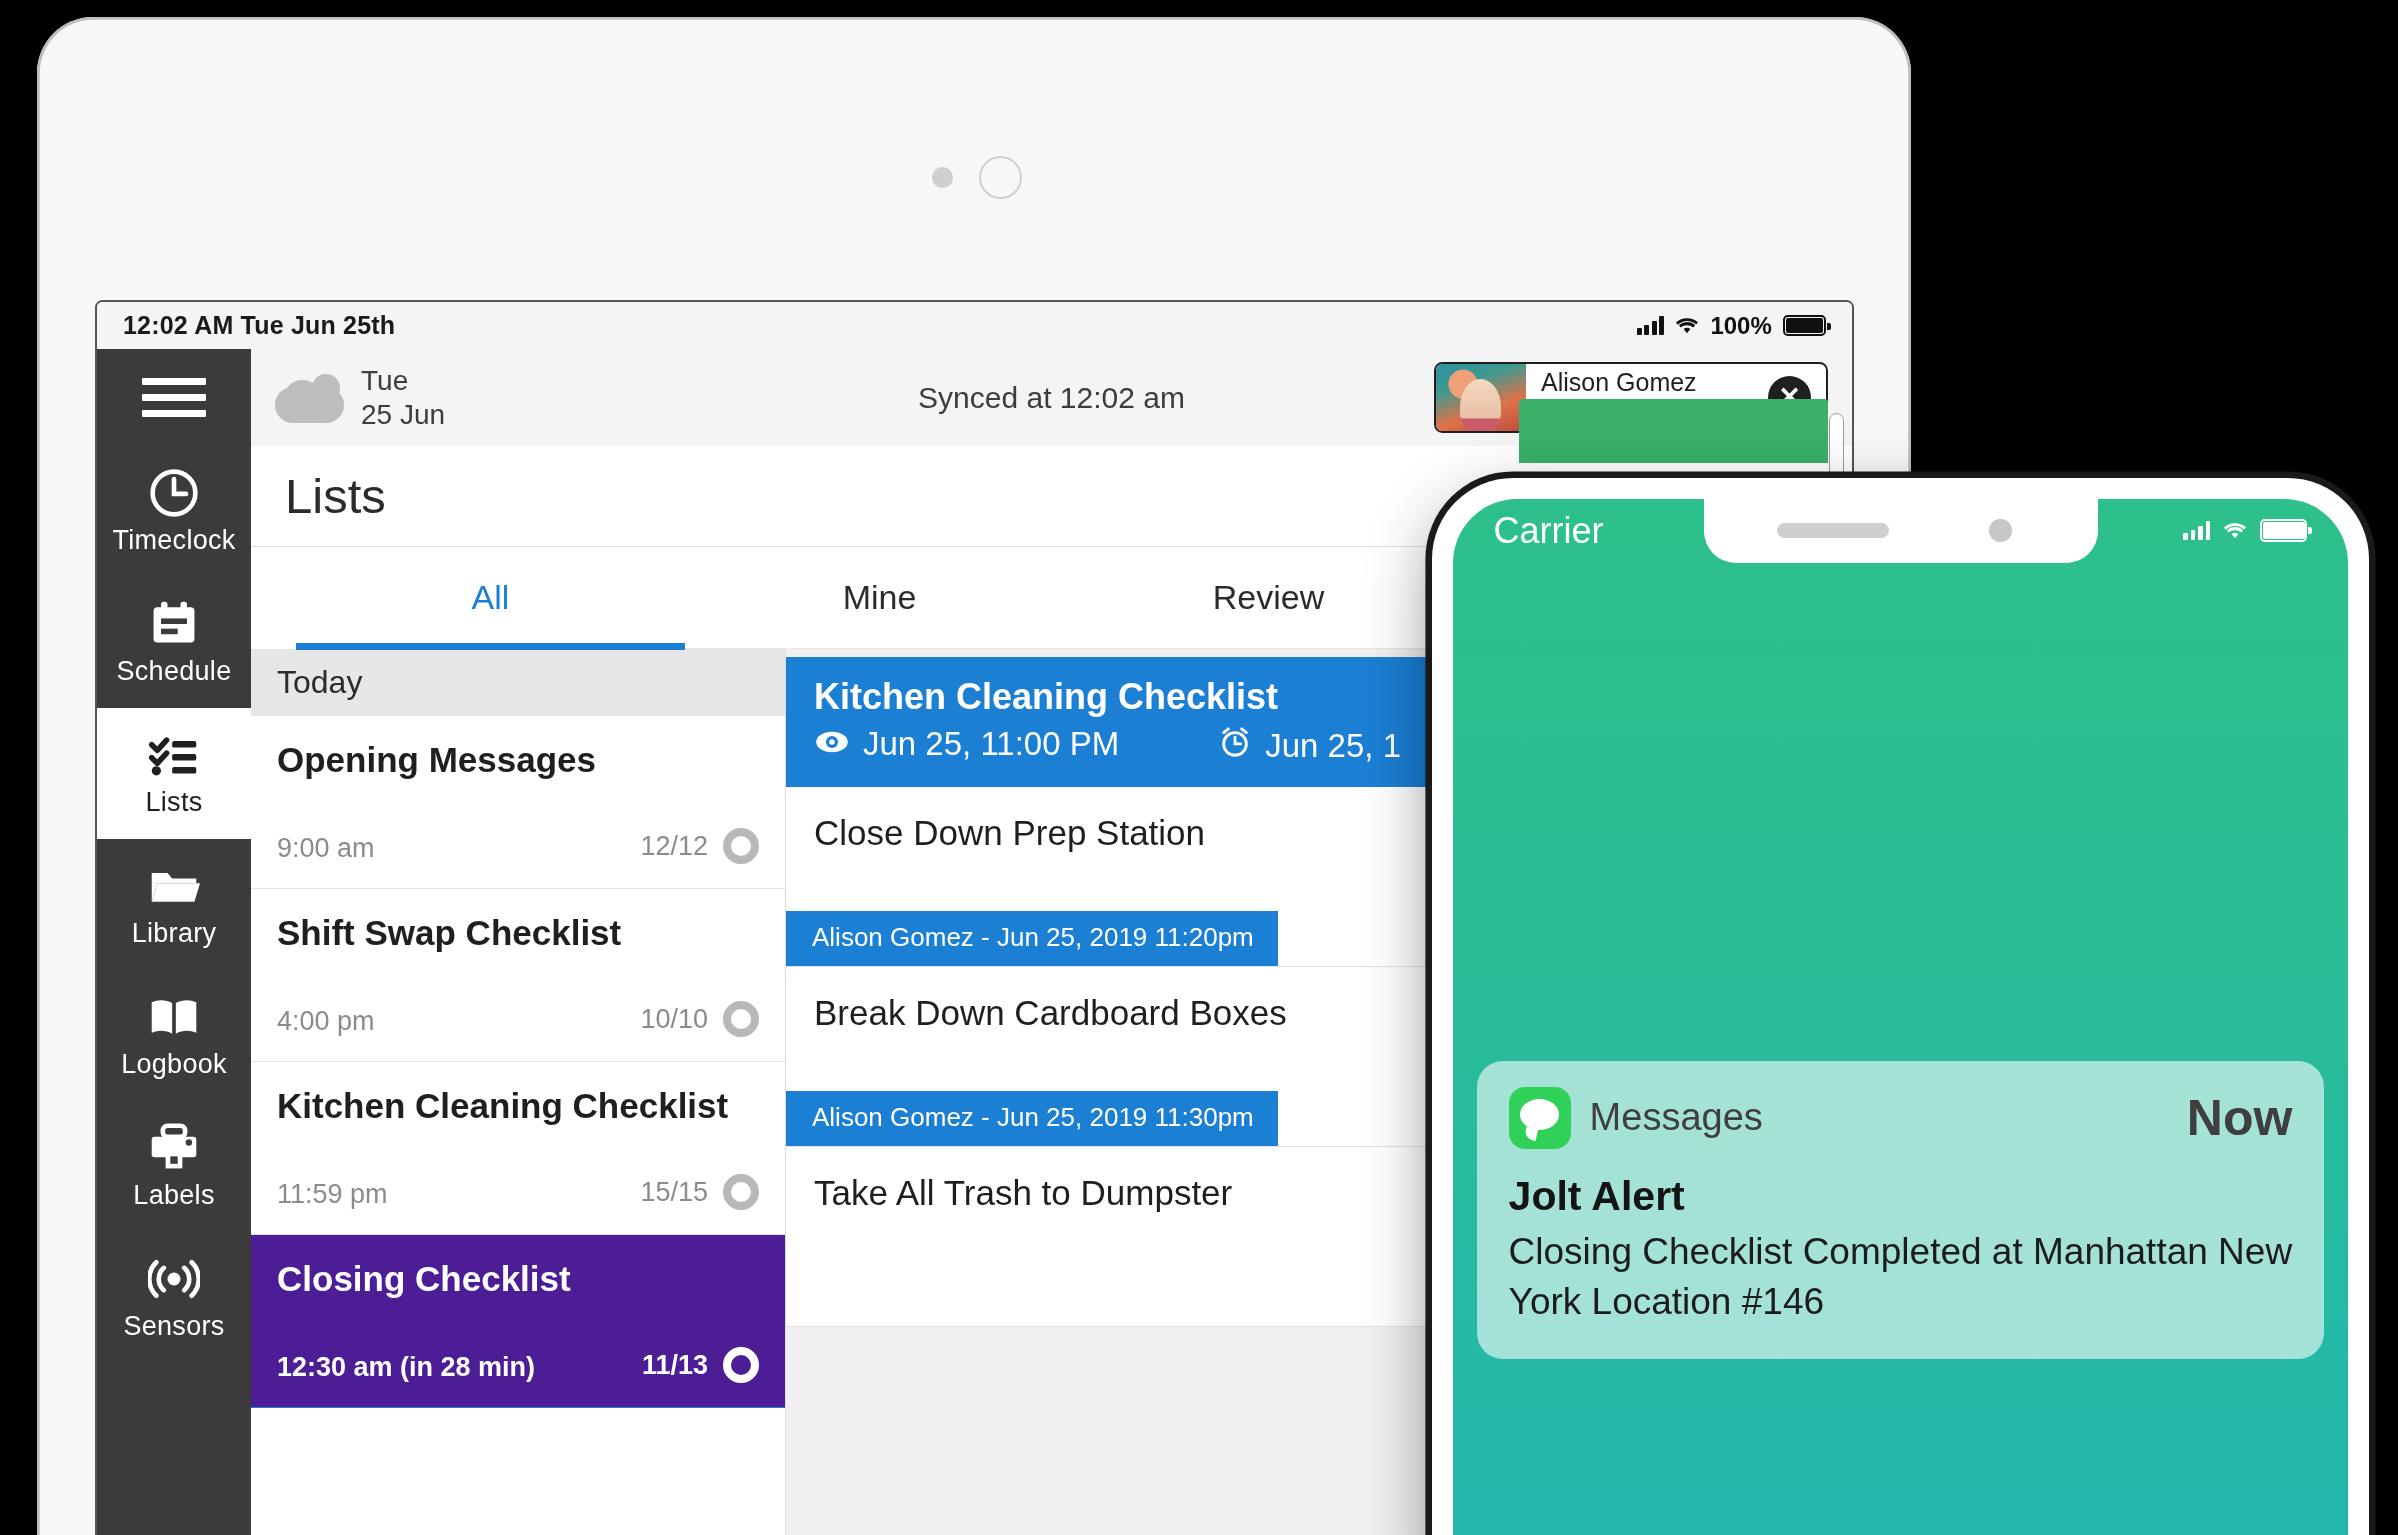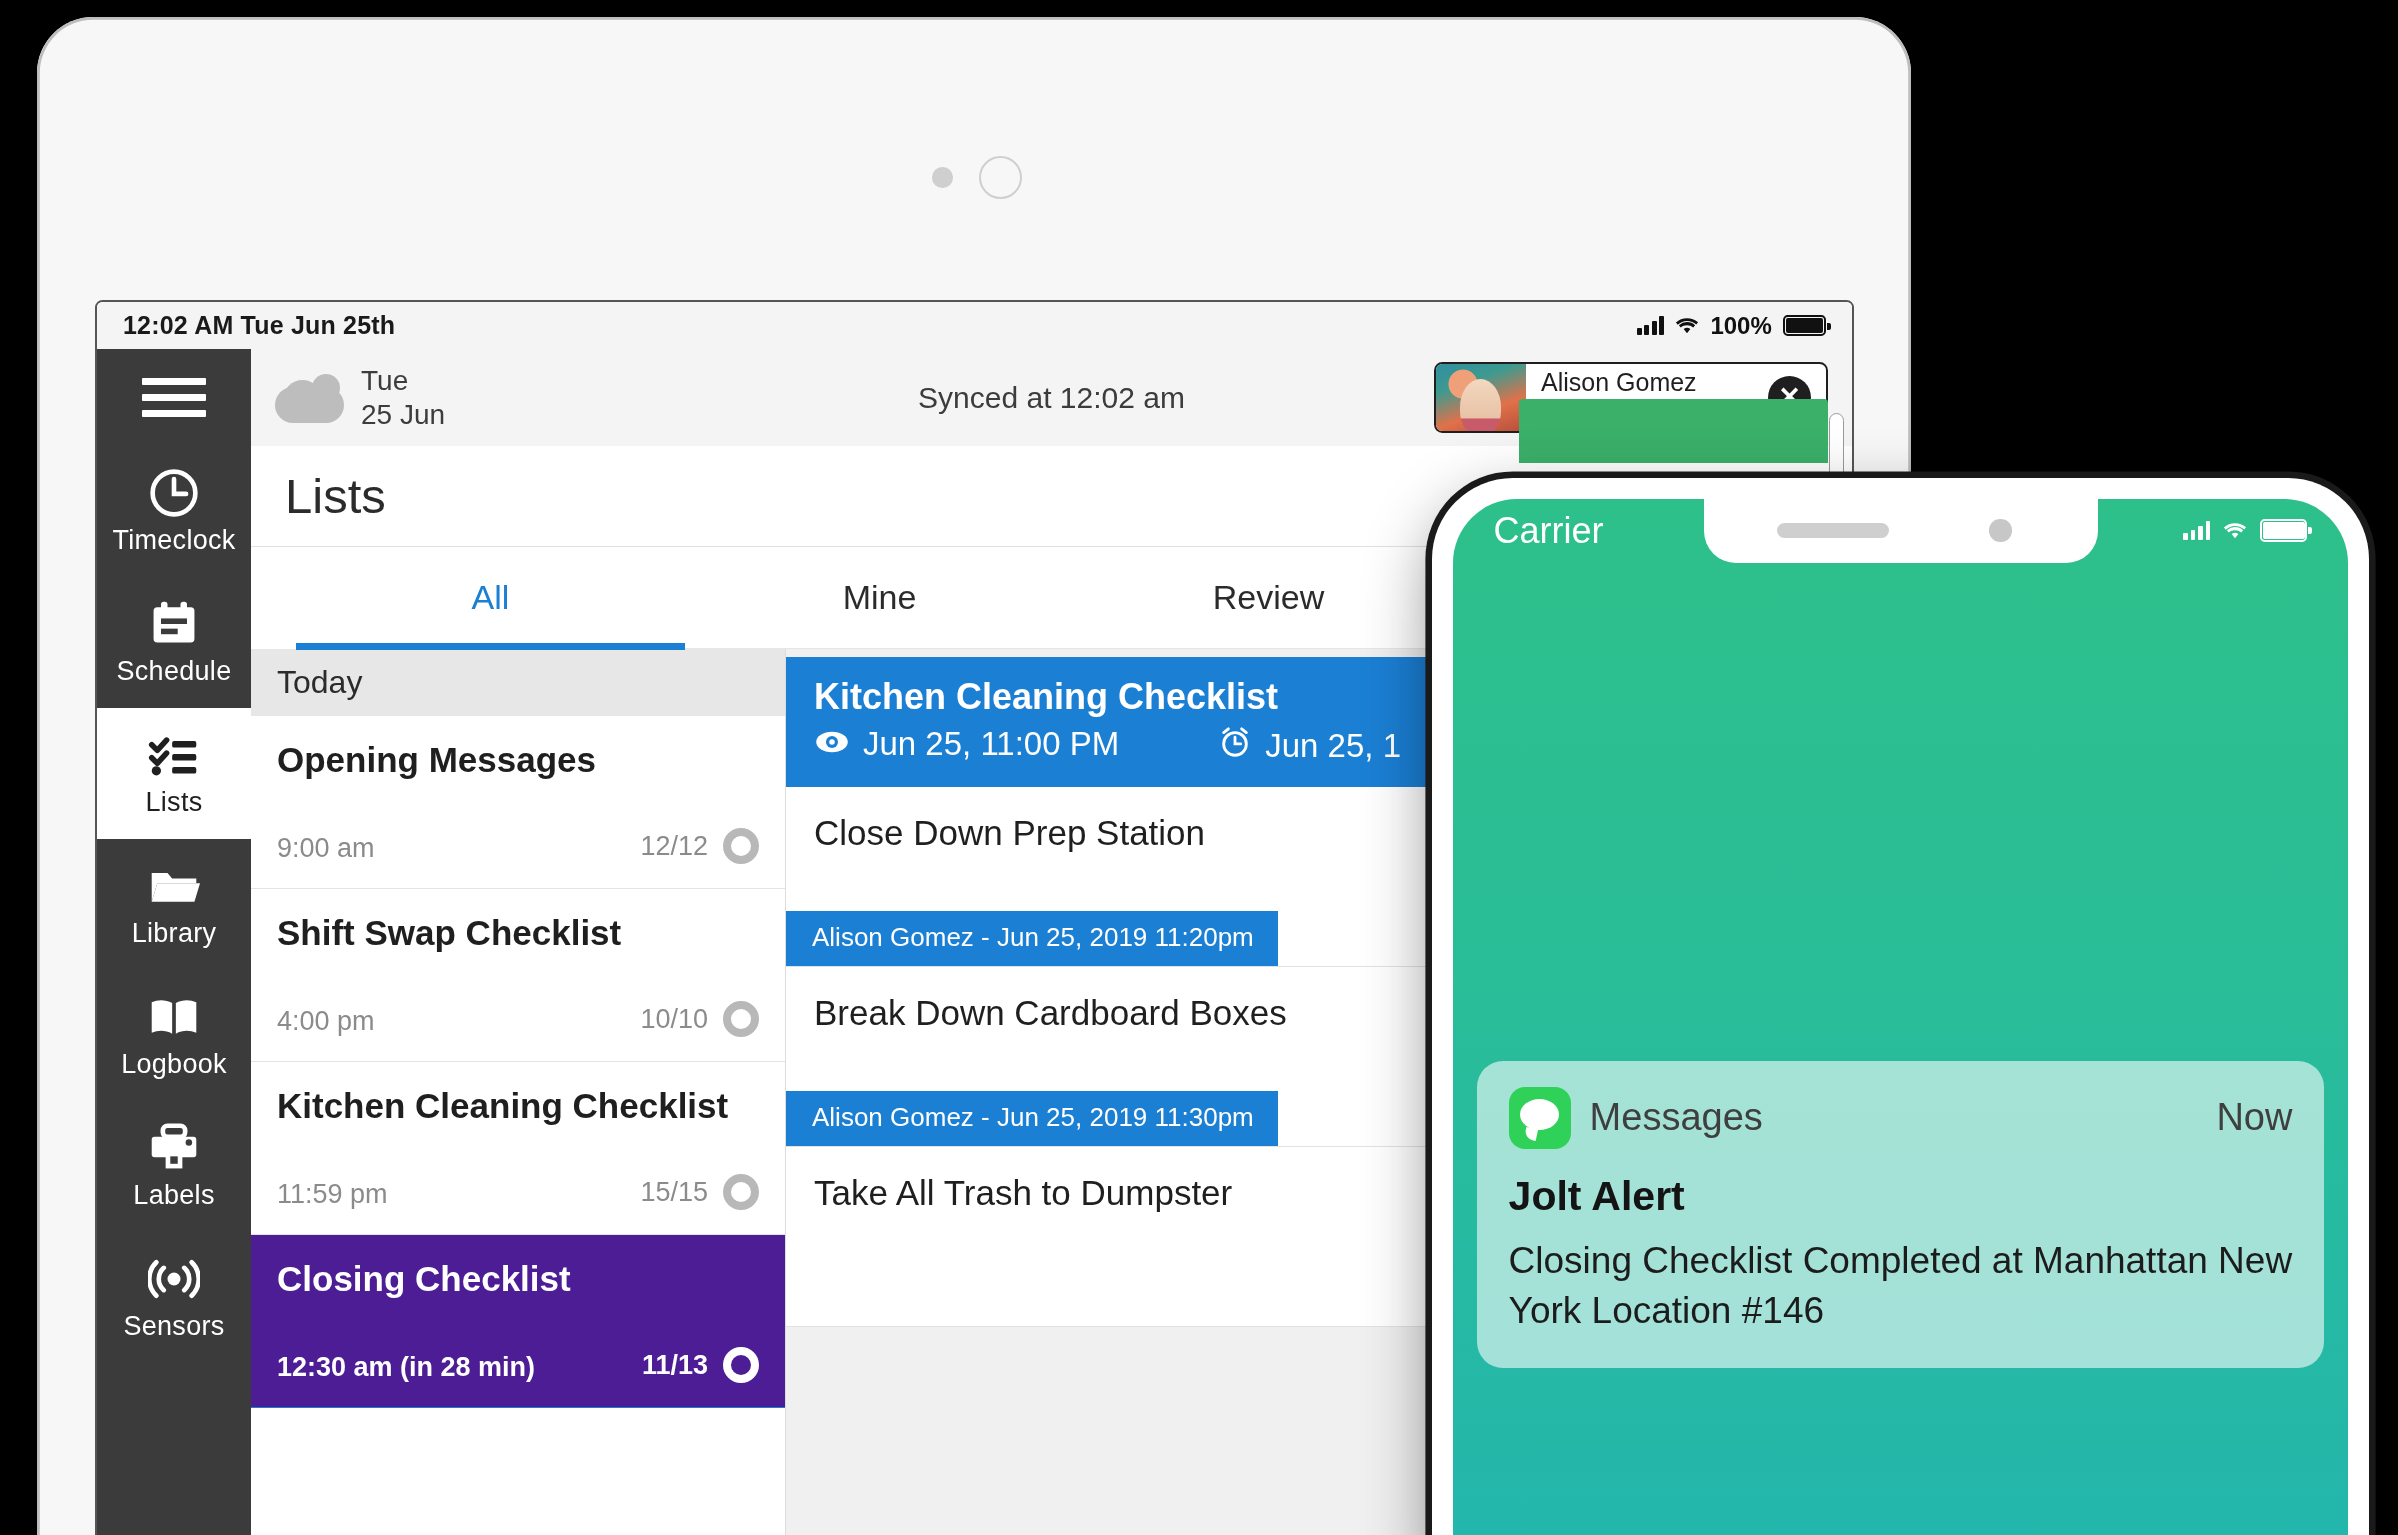--- a/index.html
+++ b/index.html
@@ -131,23 +131,23 @@
   #notif{
     position:absolute;left:24px;right:24px;top:562px;
     background:rgba(255,255,255,.58);border-radius:26px;padding:26px 32px 32px 32px;box-sizing:border-box;
   }
   #notif .nhead{display:flex;align-items:center;justify-content:space-between;}
   #notif .nleft{display:flex;align-items:center;gap:19px;}
   .msg-ico{width:62px;height:62px;border-radius:16px;background:#30d158;position:relative;flex:0 0 62px;}
   .msg-ico::before{content:"";position:absolute;left:11.2px;top:12px;width:39px;height:31px;border-radius:50%;background:#fff;}
   .msg-ico::after{content:"";position:absolute;left:16px;bottom:8.4px;width:12px;height:12px;background:#fff;border-radius:0 0 0 9.4px;transform:rotate(12deg);}
   #notif .app-name{font-size:38px;color:#3f3f3f;}
-  #notif .now{font-size:38px;color:#3f3f3f;}
+  #notif .now{font-size:50px;color:#3f3f3f;font-weight:bold;}
   #notif .ntitle{font-size:41px;font-weight:bold;color:#141414;margin-top:24px;}
-  #notif .nbody{font-size:37px;color:#1c1c1c;margin-top:16px;line-height:1.36;}
+  #notif .nbody{font-size:37px;color:#1c1c1c;margin-top:7px;line-height:1.36;}
 </style>
 </head>
 <body>
 
 <div id="stage">
 
   <div id="tablet">
     <div id="tablet-cam"></div>
     <div id="tablet-home"></div>
 

